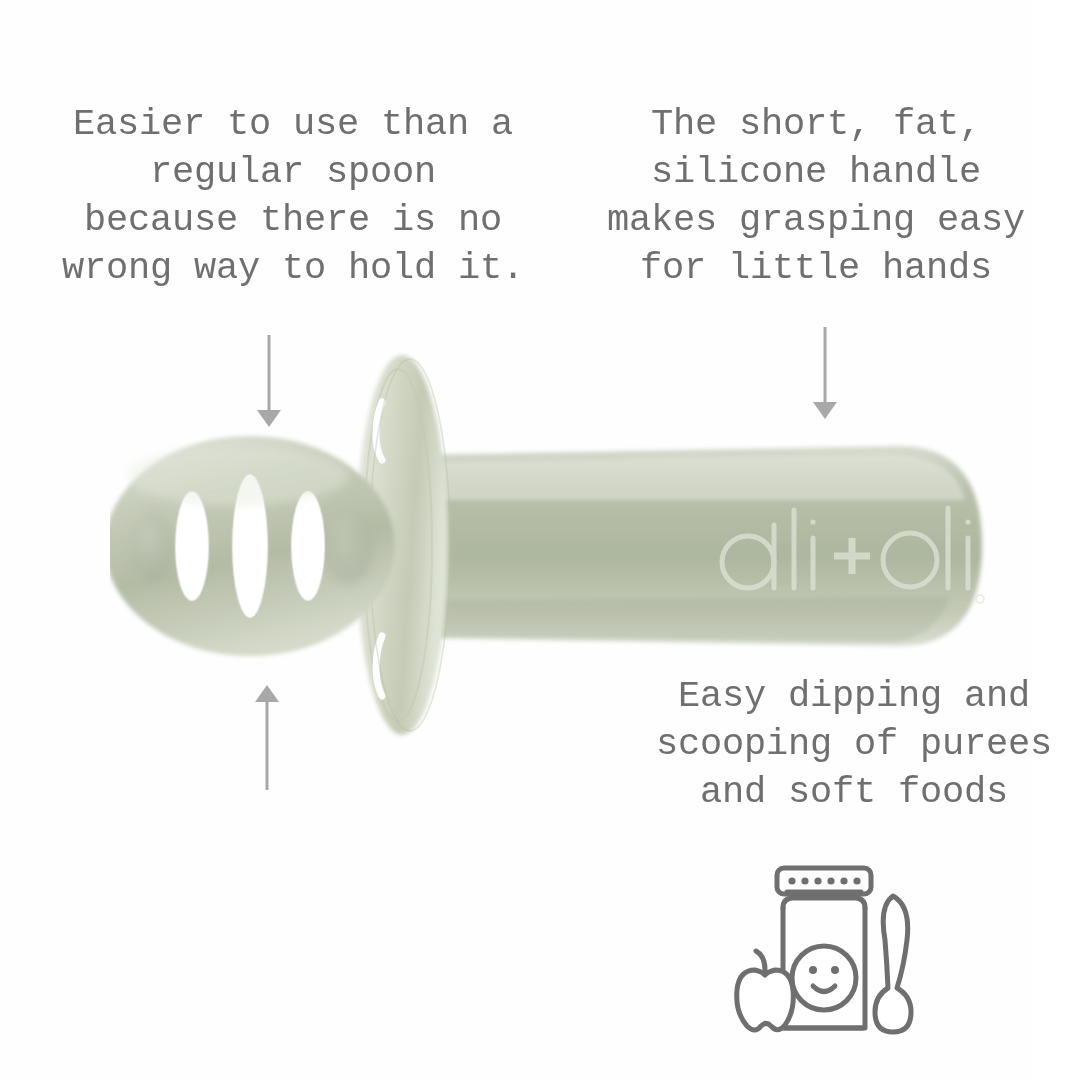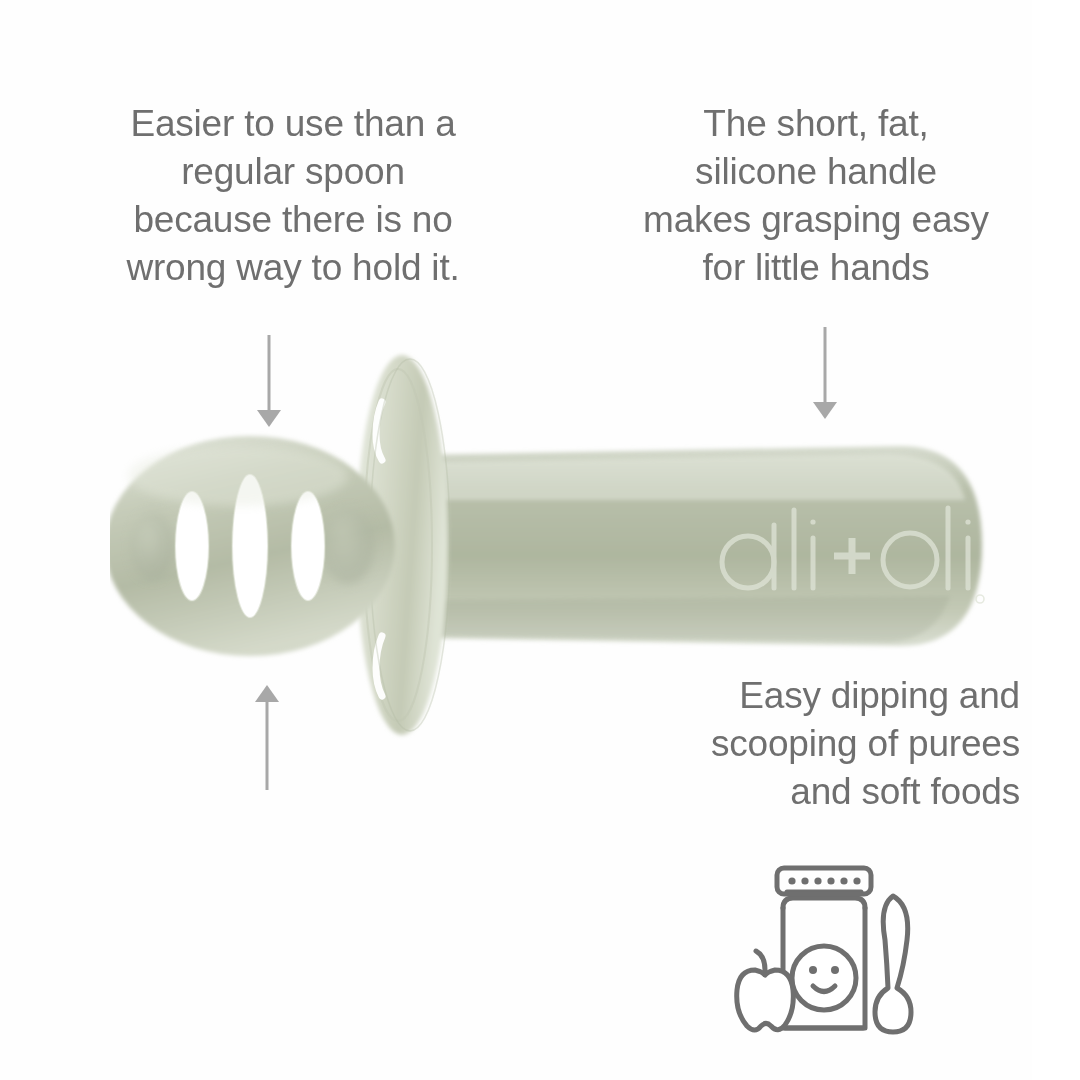--- a/index.html
+++ b/index.html
@@ -10,38 +10,39 @@
     background: #ffffff;
     font-family: "Liberation Sans", sans-serif;
     overflow: hidden;
   }
 
   #infographic {
     position: relative;
     width: 1032px;
     height: 1080px;
     background: #fefefe;
+    font-family: Liberation Mono, monospace;
   }
 
   
   .callout {
     position: absolute;
     text-align: center;
     color: #6f6f6f;
     font-size: 37px;
     line-height: 1.30;
     font-weight: 400;
     letter-spacing: -0.2px;
     white-space: pre-line;
   }
 
   #callout-top-left   { left: 48px;  top: 100px; width: 490px; }
   #callout-top-right  { left: 591px; top: 100px; width: 450px; text-align: center; }
   #callout-bottom-left{ left: 45px;  top: 832px; width: 545px; }
-  #callout-bottom-right{left: 600px; top: 672px; width: 420px; text-align: right; }
+  #callout-bottom-right{left: 644px; top: 672px; width: 420px; }
 
   
   .arrow {
     position: absolute;
   }
   .arrow .shaft {
     position: absolute;
     left: 50%;
     transform: translateX(-50%);
     width: 3px;

